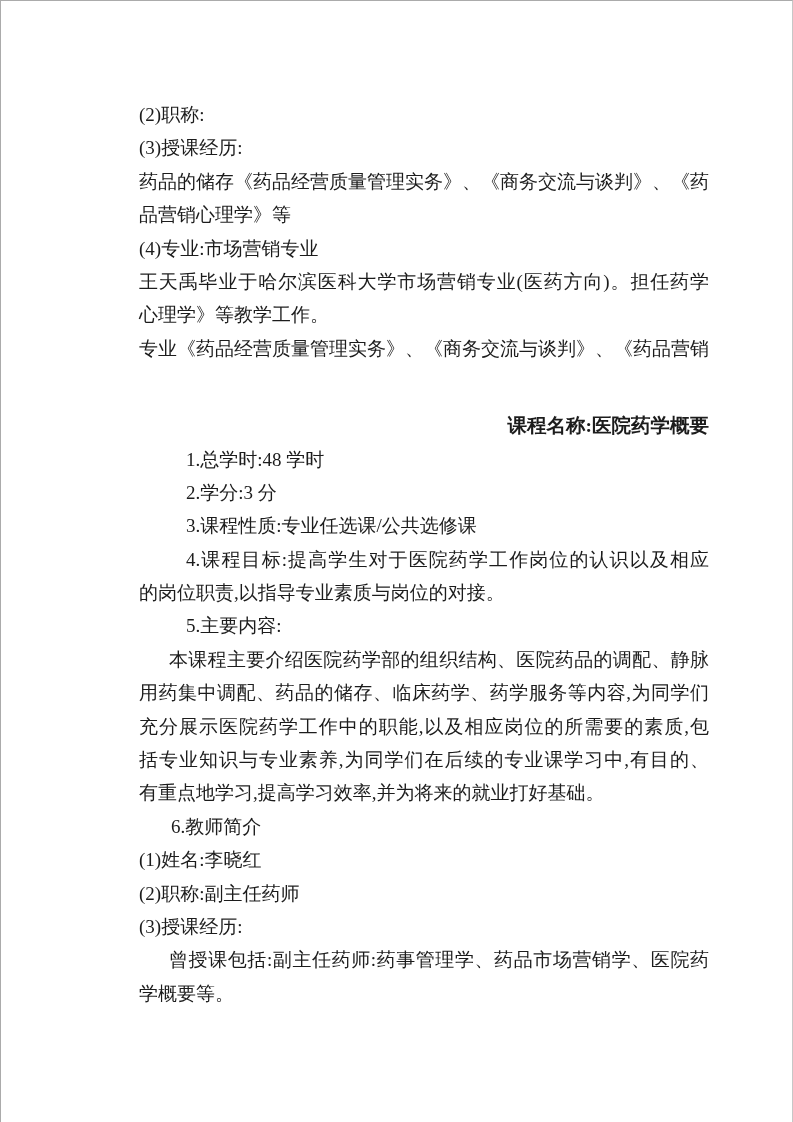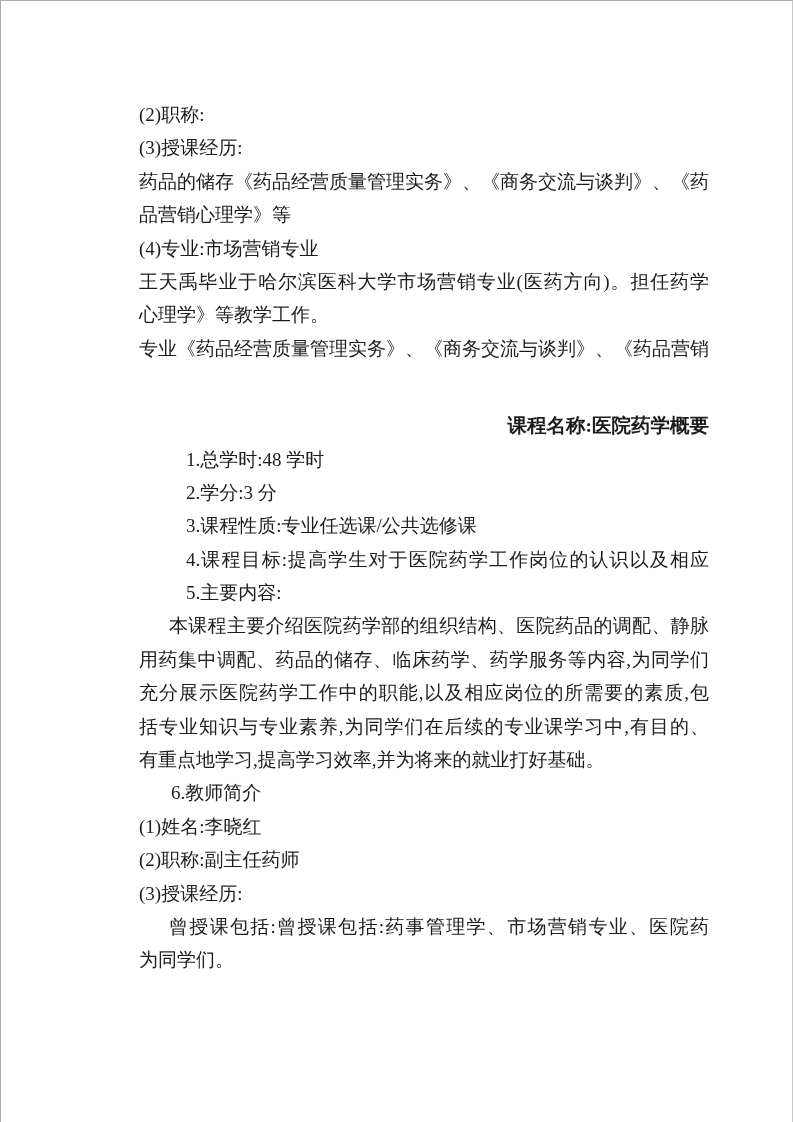--- a/index.html
+++ b/index.html
@@ -68,27 +68,28 @@
         <div class="line fill">王天禹毕业于哈尔滨医科大学市场营销专业(医药方向)。担任药学</div>
         <div class="line">心理学》等教学工作。</div>
         <div class="line fill">专业《药品经营质量管理实务》、《商务交流与谈判》、《药品营销</div>
       </div>
       <div class="sec">
         <div class="line indent-title bold">课程名称:医院药学概要</div>
         <div class="line indent-list">1.总学时:48 学时</div>
         <div class="line indent-list">2.学分:3 分</div>
         <div class="line indent-list">3.课程性质:专业任选课/公共选修课</div>
         <div class="line indent-list fill">4.课程目标:提高学生对于医院药学工作岗位的认识以及相应</div>
+        <div class="line">的岗位职责,以指导专业素质与岗位的对接。</div>
         <div class="line indent-list">5.主要内容:</div>
         <div class="line indent-para fill">本课程主要介绍医院药学部的组织结构、医院药品的调配、静脉</div>
         <div class="line fill">用药集中调配、药品的储存、临床药学、药学服务等内容,为同学们</div>
         <div class="line fill">充分展示医院药学工作中的职能,以及相应岗位的所需要的素质,包</div>
         <div class="line fill">括专业知识与专业素养,为同学们在后续的专业课学习中,有目的、</div>
         <div class="line">有重点地学习,提高学习效率,并为将来的就业打好基础。</div>
         <div class="line indent-item6">6.教师简介</div>
         <div class="line">(1)姓名:李晓红</div>
         <div class="line">(2)职称:副主任药师</div>
         <div class="line">(3)授课经历:</div>
-        <div class="line indent-para fill">曾授课包括:曾授课包括:药事管理学、市场营销专业、医院药</div>
-        <div class="line">为同学们。</div>
+        <div class="line indent-para fill">曾授课包括:副主任药师:药事管理学、药品市场营销学、医院药</div>
+        <div class="line">学概要等。</div>
       </div>
     </div>
 </div>
 
 </body></html>

